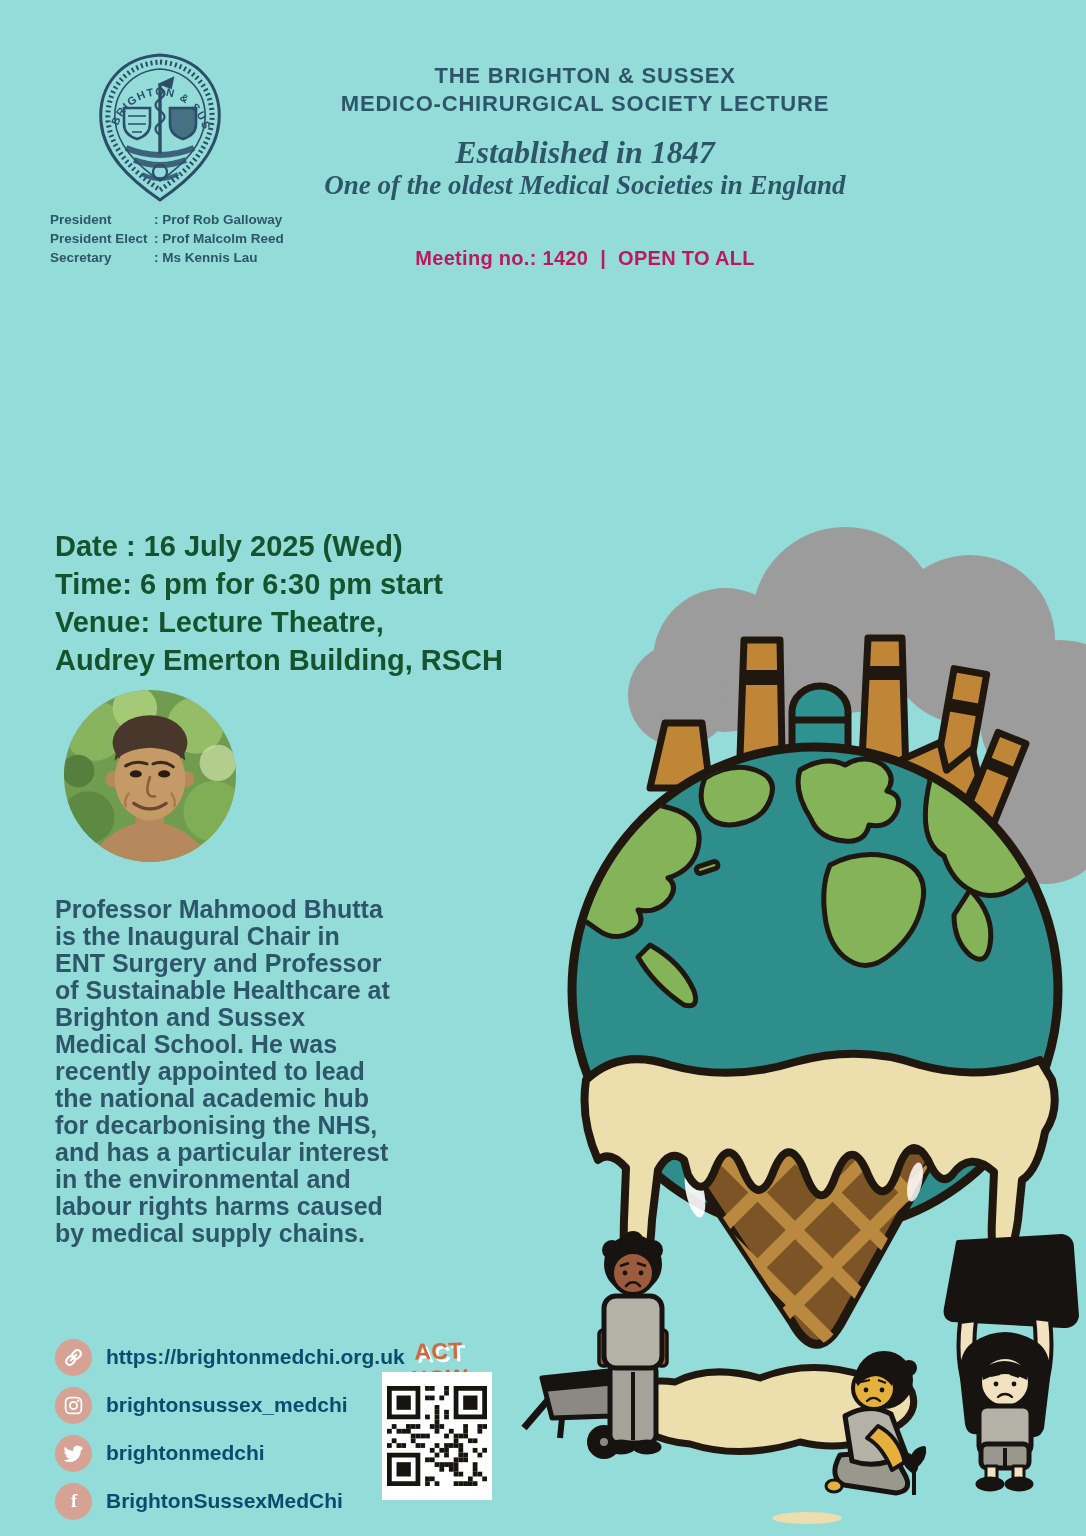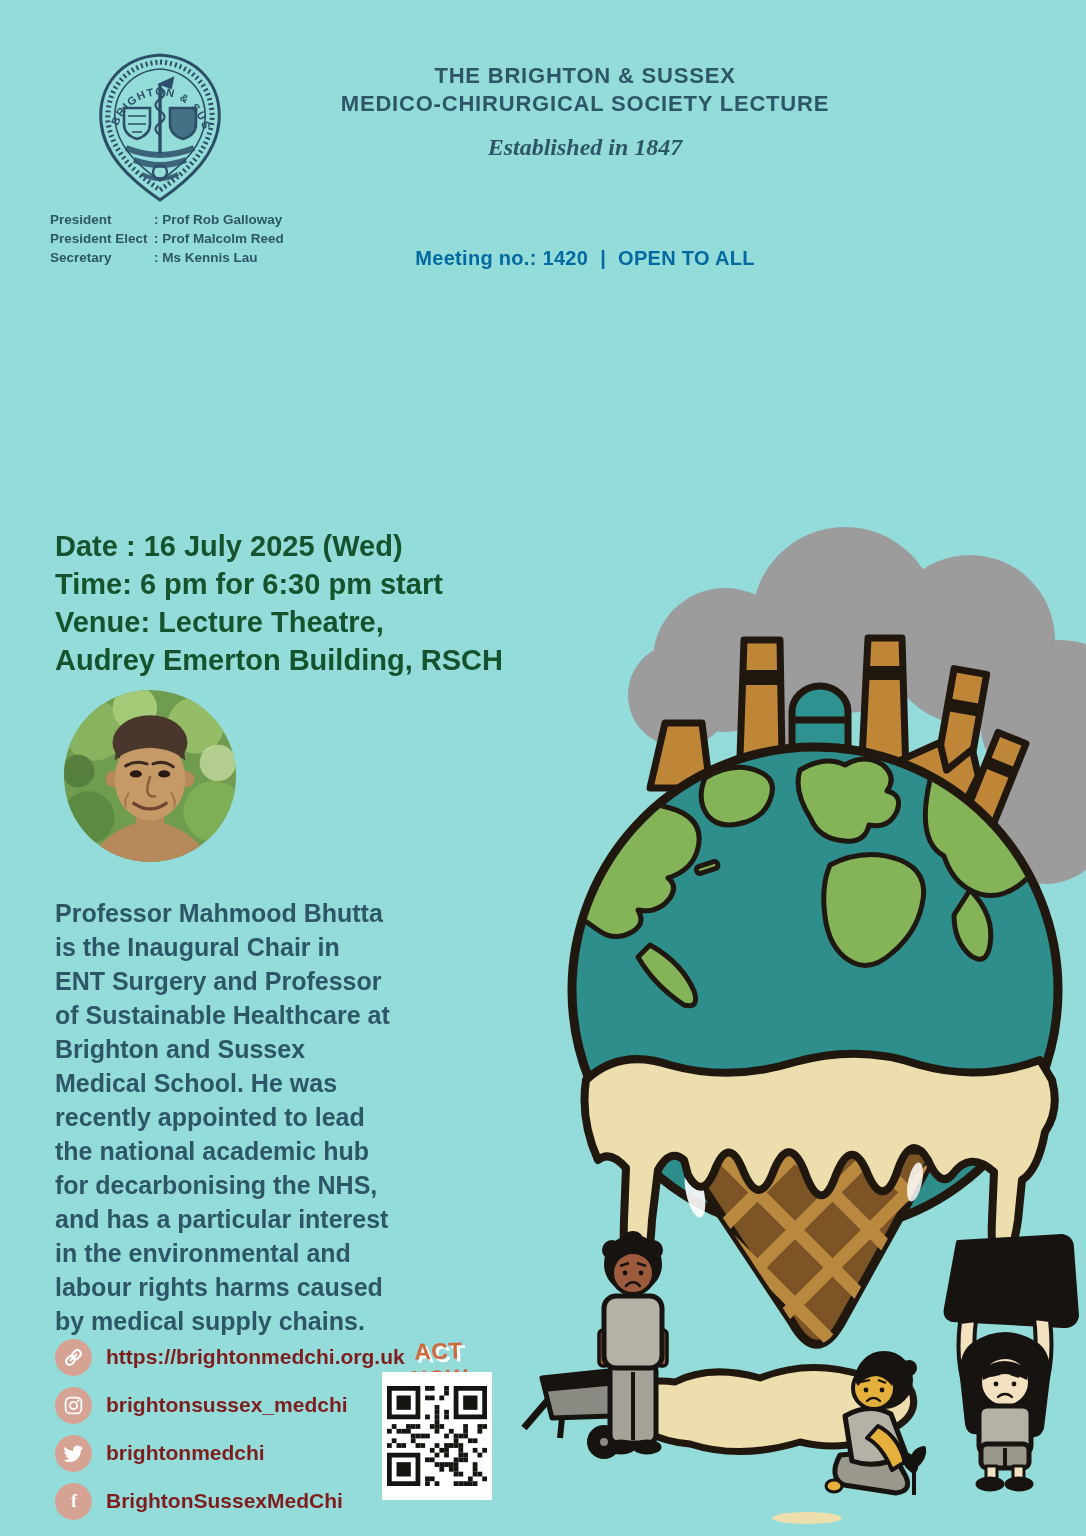--- a/index.html
+++ b/index.html
@@ -12,47 +12,47 @@
 
   
   .officers{left:50px;top:210px;width:280px;color:#2e5669;font-size:13.5px;font-weight:bold;line-height:19px;}
   .officers .row{display:flex;}
   .officers .lbl{width:104px;flex:none;}
 
   
   .hdr{left:290px;top:62px;width:590px;text-align:center;color:#2e5669;}
   .hdr .l{font-size:22px;font-weight:bold;letter-spacing:.8px;line-height:28px;}
   .script1{left:290px;top:134px;width:590px;text-align:center;color:#2e5669;
-           font-family:"Liberation Serif", serif;font-style:italic;font-weight:bold;font-size:24px;}
+           font-family:"Liberation Serif", serif;font-style:italic;font-weight:bold;font-size:32px;}
   .script2{left:250px;top:170px;width:670px;text-align:center;color:#2e5669;
            font-family:"Liberation Serif", serif;font-style:italic;font-weight:bold;font-size:27px;}
 
-  .meeting{left:290px;top:247px;width:590px;text-align:center;color:#0369a1;font-size:20px;font-weight:bold;letter-spacing:.3px;}
+  .meeting{left:290px;top:247px;width:590px;text-align:center;color:#be185d;font-size:20px;font-weight:bold;letter-spacing:.3px;}
   .meeting .sep{margin:0 12px;}
 
   
   .title{left:127px;top:279px;width:880px;text-align:center;color:#d2693c;}
   .title .tl{font-size:49px;font-weight:800;letter-spacing:1px;line-height:70px;
              transform:scaleX(.82);transform-origin:50% 0;
              text-shadow:9px 16px 0 rgba(252,255,254,.82);white-space:nowrap;}
 
   
   .event{left:55px;top:527px;width:480px;color:#14532d;font-size:29px;font-weight:bold;line-height:38px;white-space:pre-line;}
 
   
   .photo{left:64px;top:690px;width:172px;height:172px;border-radius:50%;overflow:hidden;}
 
   
-  .bio{left:55px;top:896px;width:440px;color:#2e5669;font-size:25px;font-weight:bold;line-height:34px;white-space:pre-line;}
+  .bio{left:55px;top:896px;width:440px;color:#2e5669;font-size:25px;font-weight:bold;line-height:27px;white-space:pre-line;}
 
   
   .links{left:55px;top:1338px;width:340px;}
   .lrow{display:flex;align-items:center;height:38px;margin-bottom:10px;}
   .lico{flex:none;width:37px;height:37px;border-radius:50%;background:#d5a294;display:flex;align-items:center;justify-content:center;}
-  .ltxt{margin-left:14px;color:#7f1d1d;font-size:21px;font-weight:bold;}
+  .ltxt{margin-left:14px;color:#0c4a6e;font-size:21px;font-weight:bold;}
 
   
   .actnow{left:383px;top:1338px;width:112px;text-align:center;color:#d2693c;font-size:23px;font-weight:800;
           letter-spacing:.5px;transform:rotate(-2deg);text-shadow:3px 3px 0 #ffffff;}
   .qrbox{left:382px;top:1372px;width:110px;height:128px;background:#ffffff;display:flex;align-items:center;justify-content:center;}
   .qrbox svg{width:100px;height:100px;}
 
   
   .art{left:500px;top:520px;width:586px;height:1016px;}
 </style>
@@ -96,20 +96,21 @@
         <span class="lbl">Secretary</span>
         <span>: Ms Kennis Lau</span>
       </div>
   </div>
 
   <div class="abs hdr">
     <div class="l">THE BRIGHTON &amp; SUSSEX</div>
     <div class="l">MEDICO-CHIRURGICAL SOCIETY LECTURE</div>
   </div>
   <div class="abs script1">Established in 1847</div>
+  <div class="abs script2">One of the oldest Medical Societies in England</div>
 
   <div class="abs meeting">
     <span>Meeting no.: 1420</span><span class="sep">|</span><span>OPEN TO ALL</span>
   </div>
 
 
   <div class="abs event">Date : 16 July 2025 (Wed)
 Time: 6 pm for 6:30 pm start
 Venue: Lecture Theatre,
 Audrey Emerton Building, RSCH</div>

